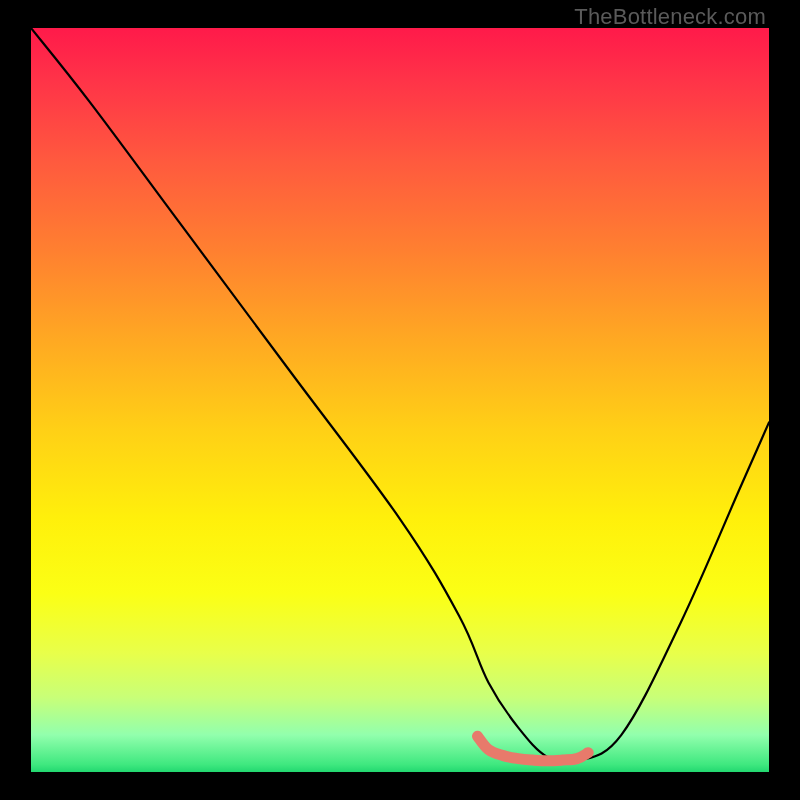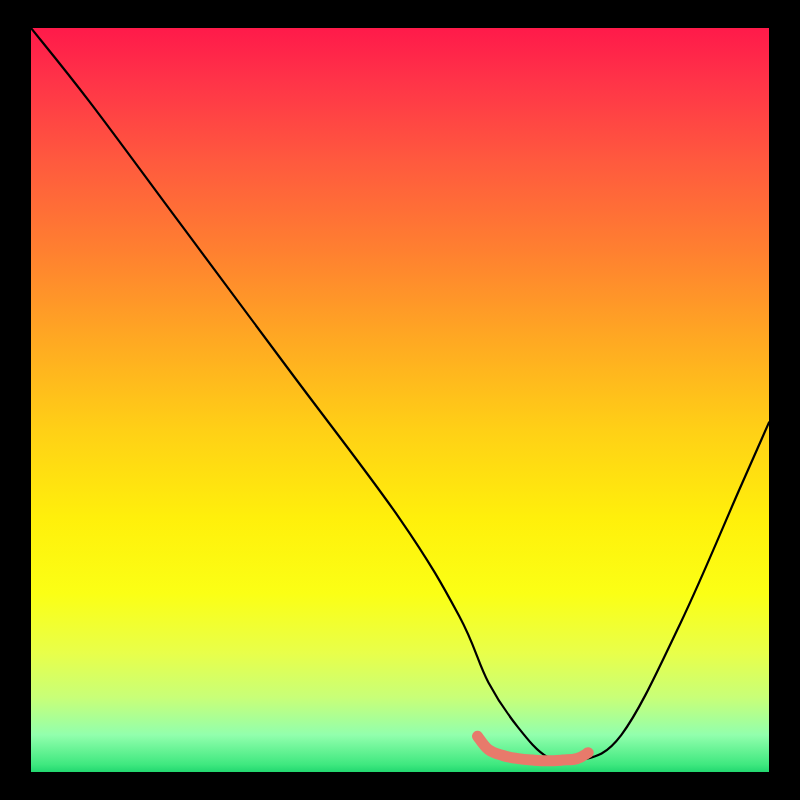--- a/index.html
+++ b/index.html
@@ -71,13 +71,14 @@
     <div class="gradient-bg"></div>
     <svg class="curve" viewBox="0 0 738 744" preserveAspectRatio="none">
       <g>
         <path id="curve-path" d="M 0.00 0.00 C 10.63 13.39, 32.47 39.58, 59.04 74.40 C 85.61 109.22, 111.73 145.23, 147.60 193.44 C 183.47 241.65, 218.45 288.67, 258.30 342.24 C 298.15 395.81, 338.45 446.85, 369.00 491.04 C 399.55 535.23, 412.10 558.30, 428.04 587.76 C 443.98 617.22, 446.93 634.63, 457.56 654.72 C 468.19 674.81, 476.45 685.97, 487.08 699.36 C 497.71 712.75, 505.97 723.09, 516.60 729.12 C 527.23 735.15, 532.84 736.86, 546.12 732.84 C 559.40 728.82, 571.80 731.58, 590.40 706.80 C 609.00 682.02, 628.19 639.39, 649.44 595.20 C 670.69 551.01, 692.54 497.44, 708.48 461.28 C 724.42 425.12, 732.69 406.37, 738.00 394.32" fill="none" stroke="#000" stroke-width="2.2" stroke-linecap="round"></path>
       </g>
       <g>
         <path id="sweet-path" d="M 446.49 708.29 C 448.48 710.70, 452.91 718.20, 457.56 721.68 C 462.21 725.16, 467.01 726.02, 472.32 727.63 C 477.63 729.24, 481.77 729.80, 487.08 730.61 C 492.39 731.41, 496.53 731.69, 501.84 732.10 C 507.15 732.50, 511.29 732.84, 516.60 732.84 C 521.91 732.84, 526.05 732.50, 531.36 732.10 C 536.67 731.69, 541.47 731.95, 546.12 730.61 C 550.77 729.27, 555.20 725.73, 557.19 724.66" fill="none" stroke="#e87a6b" stroke-width="11" stroke-linecap="round"></path>
       </g>
     </svg>
   </div>
+  <div class="watermark">TheBottleneck.com</div>
 </div>
 
 </body></html>

